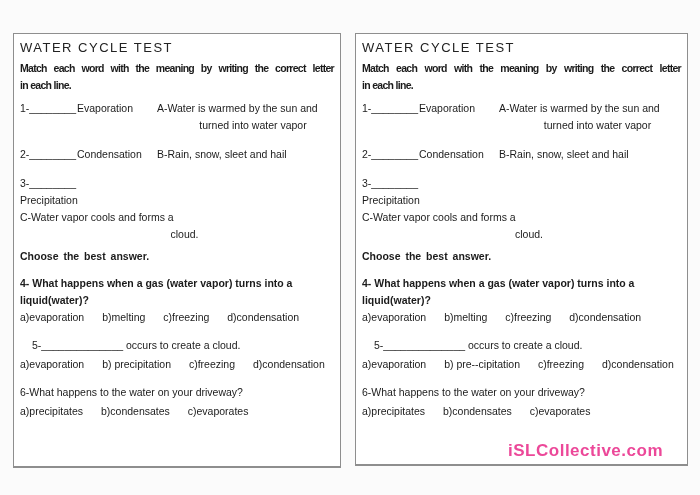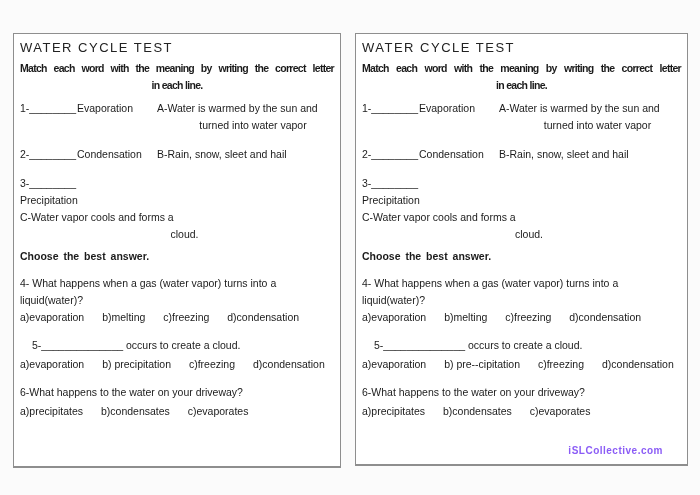--- a/index.html
+++ b/index.html
@@ -32,49 +32,49 @@
   .title {
     margin: 1px 0 4px 0;
     font-size: 13px;
     font-weight: normal;
     letter-spacing: 1.5px;
     text-align: left;
     color: #222222;
   }
   .intro { margin: 0 0 0 0; font-weight: bold; letter-spacing: -0.7px; }
   .intro-l1 { text-align: justify; text-align-last: justify; }
-  .intro-l2 { text-align: center; }
+  .intro-l2 { text-align: left; }
 
   .match { margin-top: 6px; }
   .match-row { display: flex; margin-bottom: 12px; }
   .match-row:last-child { margin-bottom: 0; flex-direction: column; }
   .col-num  { width: 57px; flex: none; }
   .col-term { width: 80px; flex: none; }
   .col-def  { flex: 1; }
   .def-line { display: block; }
   .def-indent { margin-left: 15px; text-align: center; }
 
   .choose { margin: 5px 0 0 0; font-weight: bold; word-spacing: 2px; }
 
-  .q-text  { margin: 10px 0 0 0; }
+  .q-text  { margin: 10px 0 0 0; font-weight: bold; }
   .q5-line { margin: 11px 0 0 12px; }
   .q6-text { margin: 11px 0 0 0; }
   .opts { margin: 0; }
   .opts-gap { margin-top: 2px; }
   .opts span { margin-right: 15px; display: inline-block; }
   .opts span:last-child { margin-right: 0; }
   .blank-prefix { letter-spacing: 0; }
 
   .watermark {
     position: absolute;
     right: 24px; bottom: 5px;
-    font-size: 10px;
+    font-size: 17px;
     font-weight: bold;
     letter-spacing: 0.5px;
-    color: #8b5cf6;
+    color: #ec4899;
   }
 </style>
 </head>
 <body>
 
 <div class="page">
 
   <section class="panel panel-left">
     <h1 class="title">WATER CYCLE TEST</h1>
 

